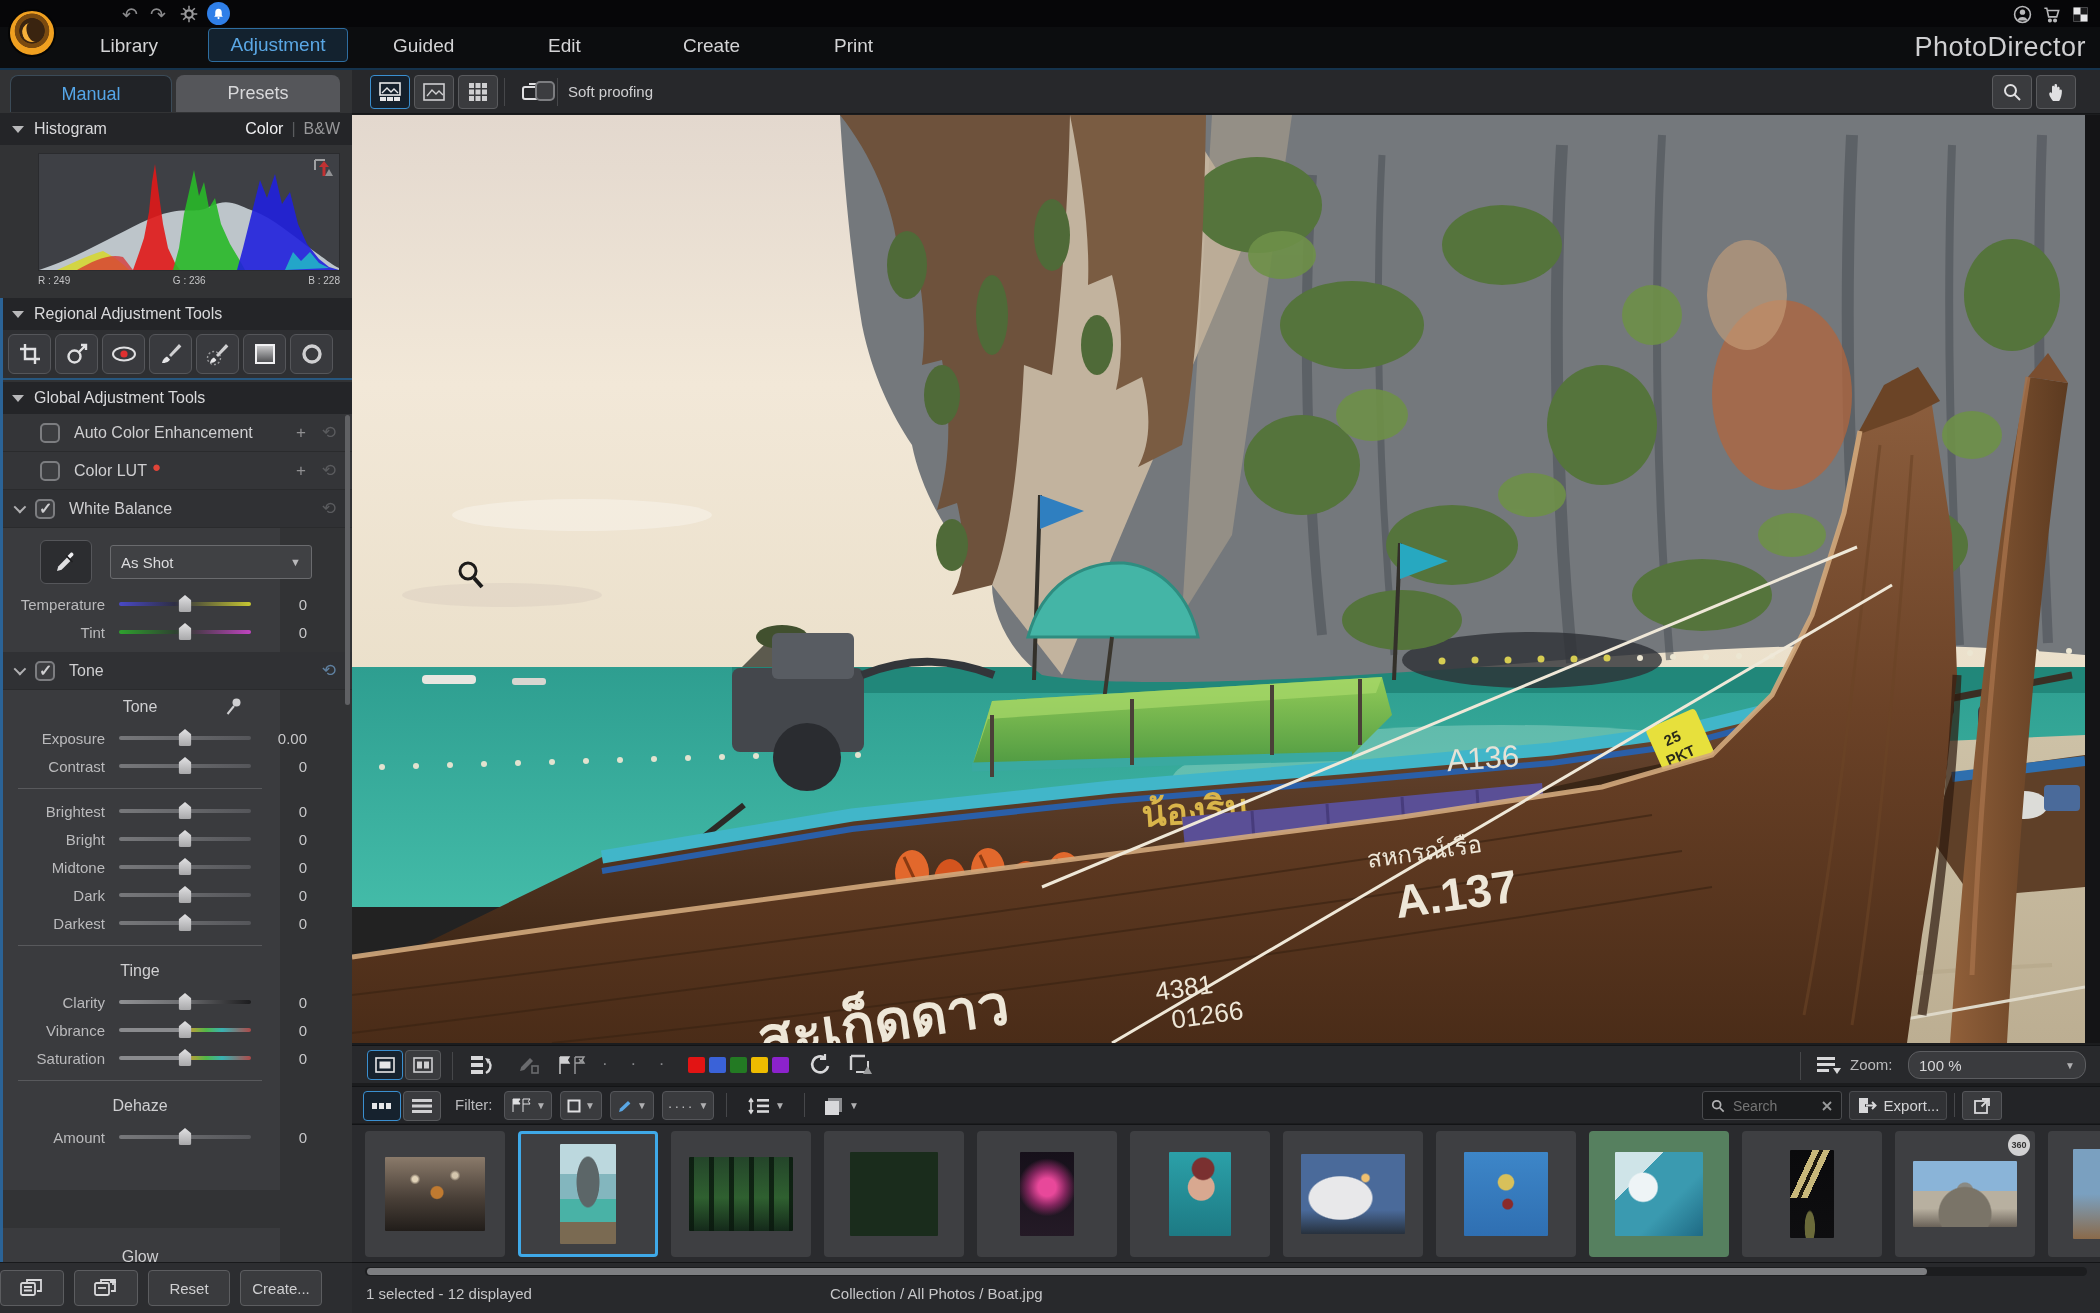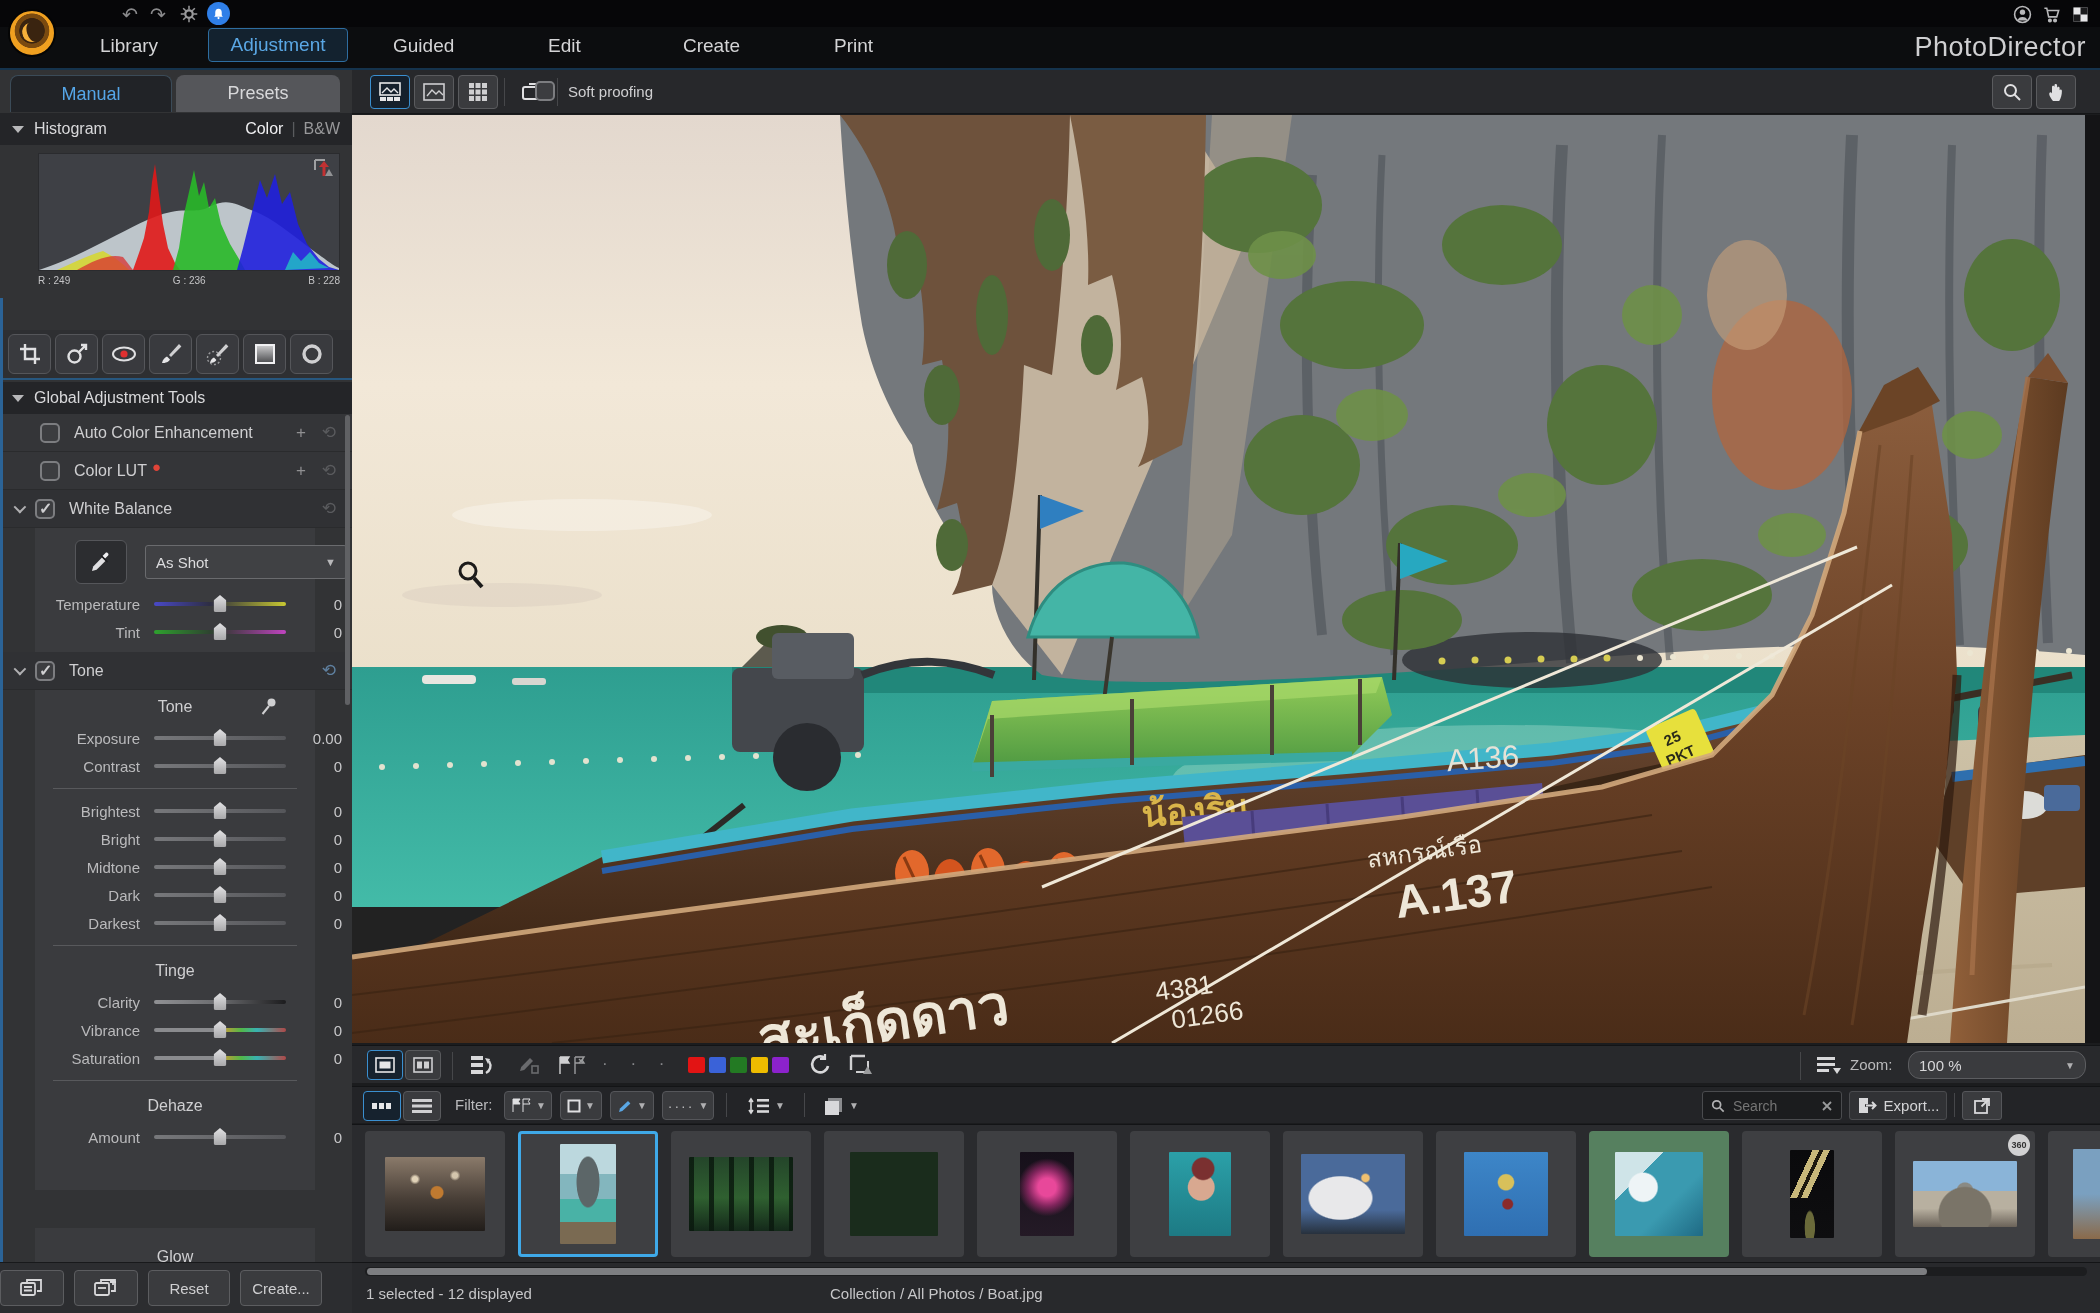--- a/index.html
+++ b/index.html
@@ -40,21 +40,21 @@
   .clipico{position:absolute;right:4px;top:4px;width:22px;height:20px;opacity:.9;}
   .toolrow{position:absolute;left:0;top:260px;width:352px;height:50px;background:#2e2f32;border-bottom:2px solid #27577f;display:flex;align-items:center;padding-left:8px;gap:4px;}
   .toolbtn{width:43px;height:40px;background:#393a3e;border:1px solid #55565a;border-radius:6px;display:flex;align-items:center;justify-content:center;}
   .grow{position:absolute;left:0;width:352px;height:38px;background:#343538;border-bottom:1px solid #2a2b2d;display:flex;align-items:center;padding-left:40px;font-size:16px;color:#cfcfd1;}
   .cb{width:20px;height:20px;border:2px solid #7c7d80;border-radius:5px;background:#3c3d40;margin-right:14px;flex:0 0 auto;position:relative;}
   .cb.on::after{content:"✓";position:absolute;left:2px;top:-2px;color:#d0d0d2;font-size:16px;font-weight:bold;}
   .rowico{position:absolute;font-size:17px;color:#909092;}
   .dim{color:#5a5b5e;}
   .reddot{color:#e04438;font-size:15px;margin-left:5px;margin-top:-8px;}
   .scrollthumb{position:absolute;right:2px;top:345px;width:5px;height:290px;background:#606164;border-radius:3px;}
-  .subbody{position:absolute;left:0;width:280px;background:#3a3b3e;margin-left:35px;}
+  .subbody{position:absolute;left:0;width:280px;background:#3a3b3e;}
   .dropper{position:absolute;left:40px;top:12px;width:52px;height:44px;background:#2c2d30;border:1px solid #55565a;border-radius:6px;display:flex;align-items:center;justify-content:center;}
   .ddown{position:absolute;left:110px;top:17px;width:202px;height:34px;background:#404144;border:1px solid #6a6b6e;border-radius:3px;display:flex;align-items:center;padding:0 10px;font-size:15px;color:#dcdcde;}
   .ddown .arr{margin-left:auto;color:#bkbcbc;color:#b8b8ba;font-size:11px;}
   .srow{display:flex;align-items:center;height:28px;padding-left:7px;}
   .slabel{width:112px;text-align:right;color:#bababc;font-size:15px;padding-right:14px;flex:0 0 auto;}
   .strack{position:relative;width:132px;height:4px;background:linear-gradient(90deg,#77787b,#55565a);border-radius:2px;flex:0 0 auto;}
   .shandle{position:absolute;left:50%;top:-7px;transform:translateX(-50%);width:13px;height:17px;
     background:linear-gradient(#e2e2e4,#a8a8aa);clip-path:polygon(50% 0,100% 32%,100% 100%,0 100%,0 32%);border-radius:2px;}
   .sval{width:46px;text-align:right;color:#c8c8ca;font-size:15px;margin-left:10px;flex:0 0 auto;}
   .t-temp{background:linear-gradient(90deg,#4949c8,#2e2e44 42%,#55563a 58%,#c8c832);}
@@ -224,20 +224,24 @@
           </svg>
         </div>
       </div>
       <div class="histlabels">
         <span>R : 249</span>
         <span>G : 236</span>
         <span>B : 228</span>
       </div>
     </div>
 
+    <div class="sechead" style="top:228px">
+      <span class="tri"></span>
+      <span>Regional Adjustment Tools</span>
+    </div>
     <div class="toolrow">
       <div class="toolbtn">
         <svg width="24" height="24" viewBox="0 0 24 24" fill="none" stroke="#e0e0e2" stroke-width="2.4">
             <path d="M7 2v15h15"></path>
             <path d="M2 7h15v15"></path>
           </svg>
       </div>
       <div class="toolbtn">
         <svg width="24" height="24" viewBox="0 0 24 24" fill="none" stroke="#e0e0e2" stroke-width="2.4">
             <circle cx="9.5" cy="14.5" r="6"></circle>

